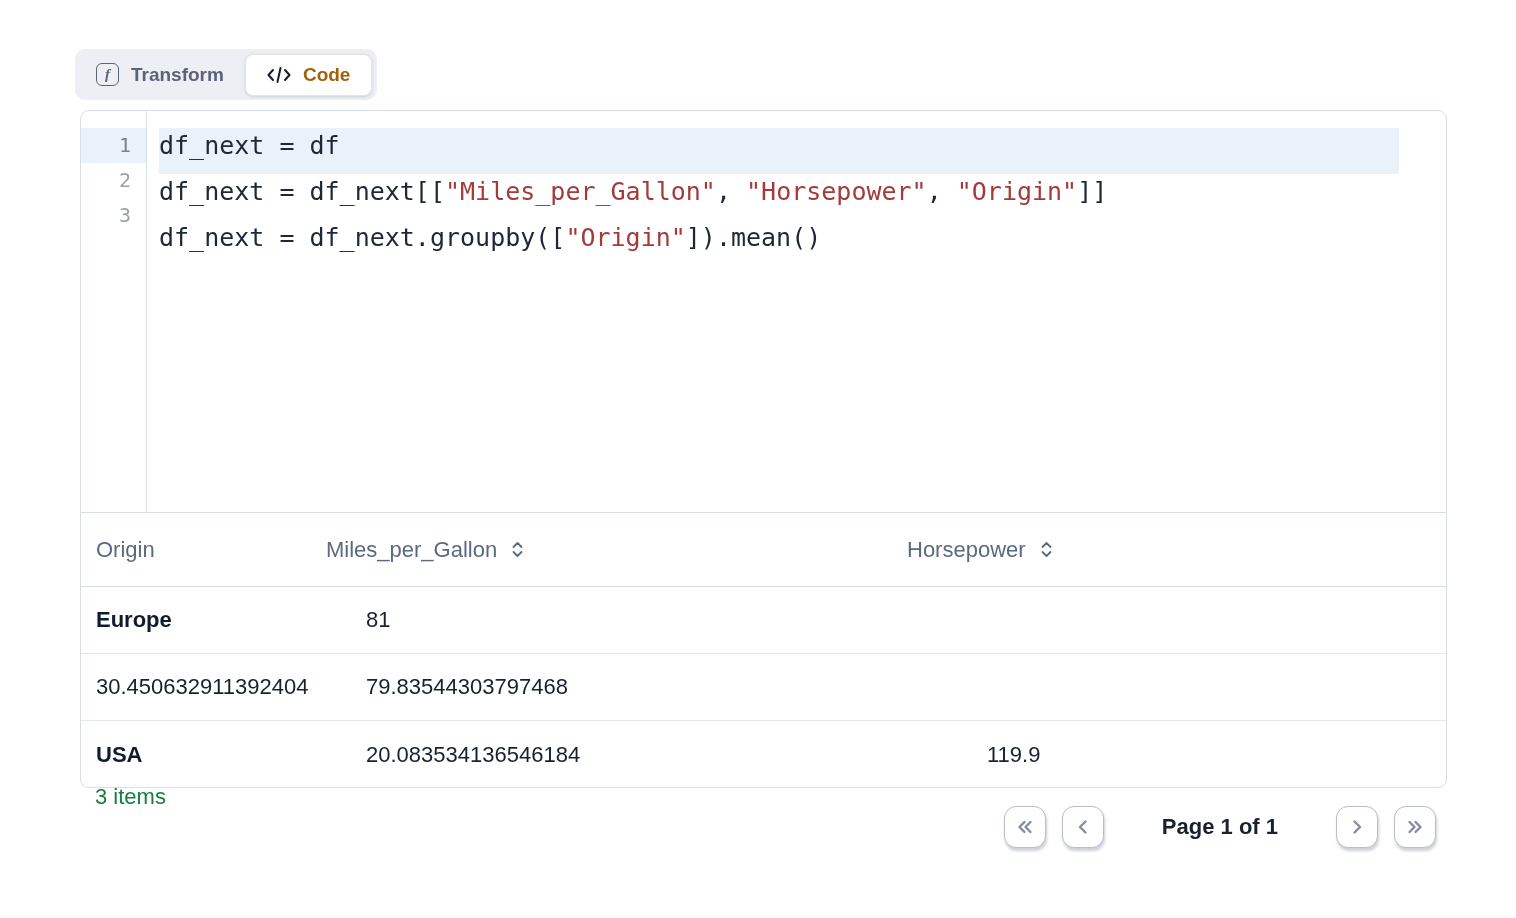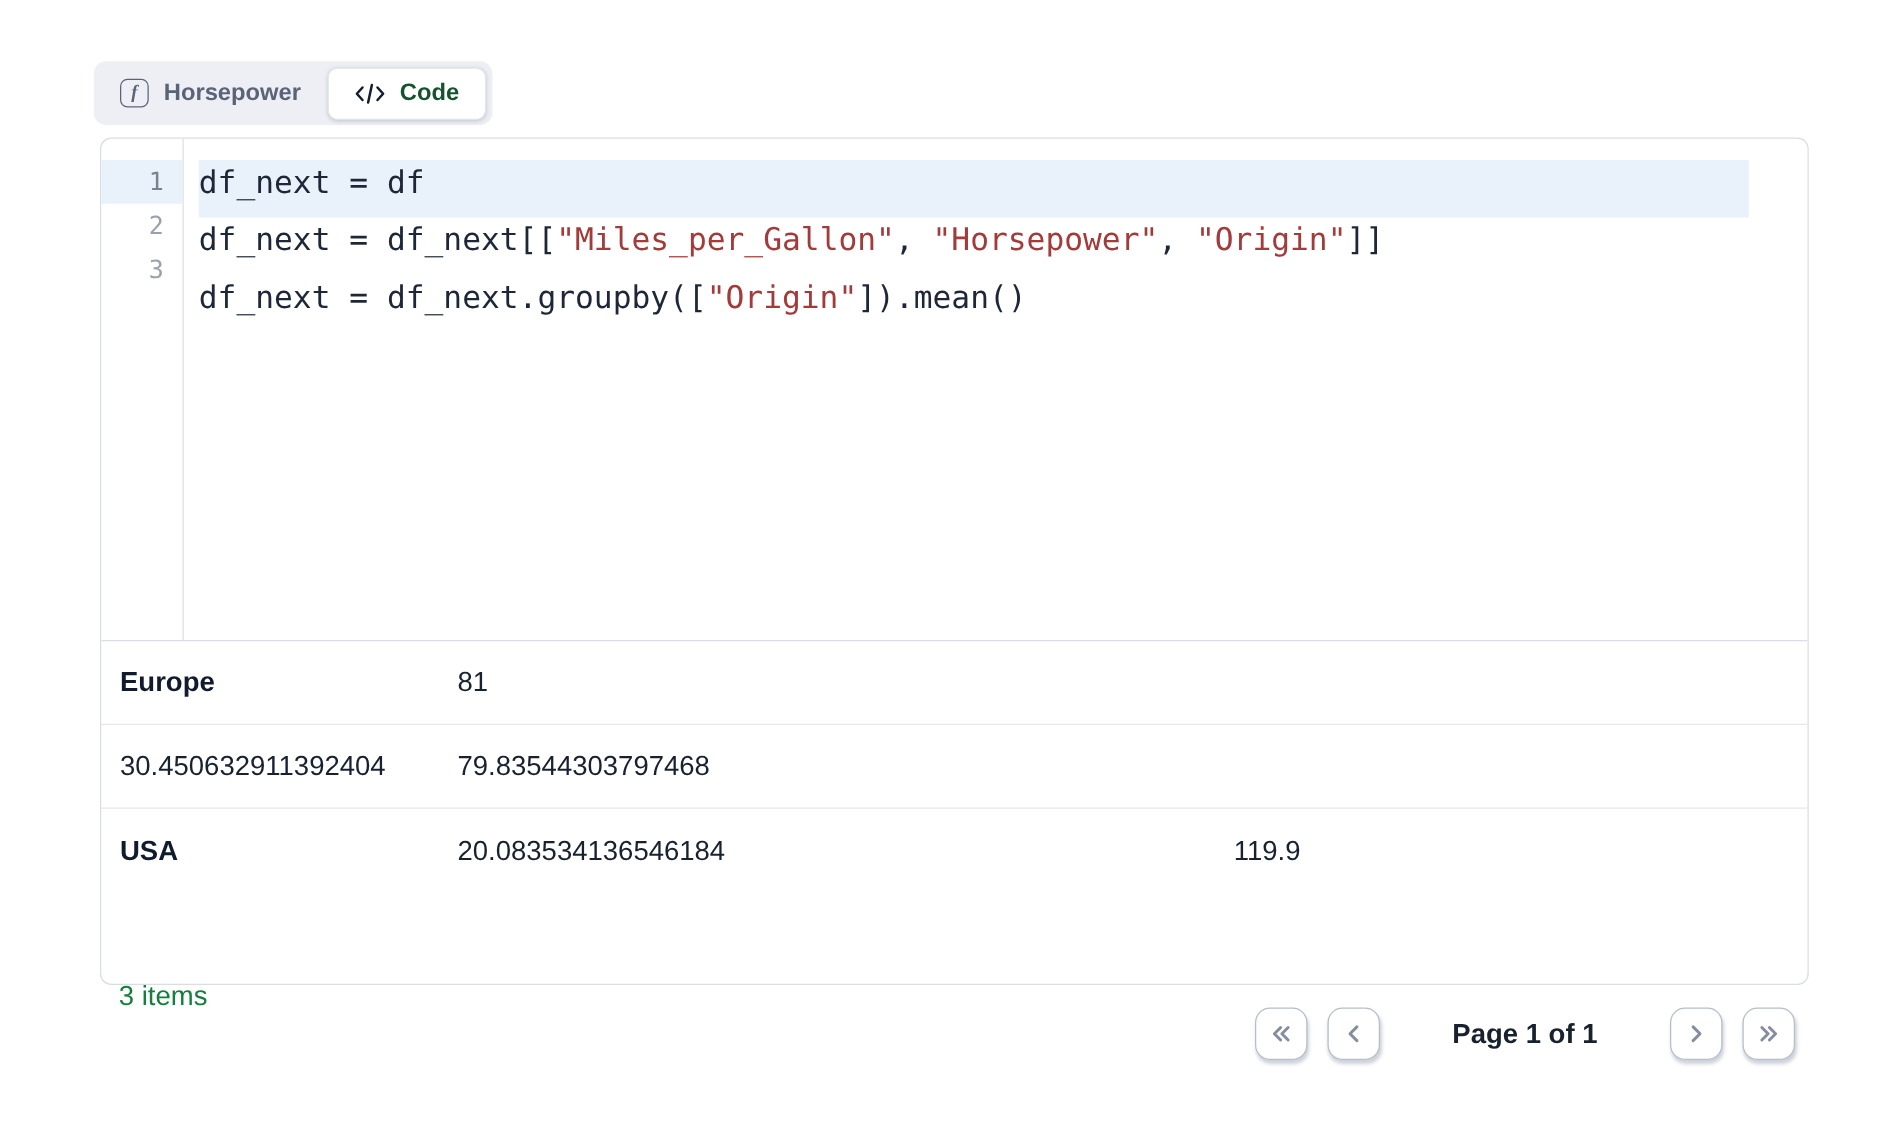--- a/index.html
+++ b/index.html
@@ -5,21 +5,21 @@
   * { margin:0; padding:0; box-sizing:border-box; }
   html,body { background:#ffffff; }
   body { width:1516px; height:918px; font-family:"Liberation Sans", sans-serif; }
   .stage { position:relative; width:1516px; height:918px; overflow:hidden; }
 
   
   .tabbar { position:absolute; left:75px; top:49px; height:51px; background:#edeff4;
             border-radius:10px; display:flex; align-items:center; padding:0 5px; }
   .tab { display:flex; align-items:center; gap:12px; font-size:19px; font-weight:600; cursor:default; }
   .tab-transform { color:#5a6478; padding:0 21px 0 16px; }
-  .tab-code { background:#ffffff; color:#14532d; border:1px solid #e2e4ea; border-radius:8px;
+  .tab-code { background:#ffffff; color:#a16207; border:1px solid #e2e4ea; border-radius:8px;
               height:42px; padding:0 21px; box-shadow:0 1px 3px rgba(60,70,90,0.18); }
   .fn-icon { width:23px; height:23px; border:1.8px solid #5a6478; border-radius:6px;
              display:flex; align-items:center; justify-content:center; }
   .fn-icon i { font-family:"Liberation Serif", serif; font-style:italic; font-weight:600;
                font-size:15px; color:#5a6478; line-height:1; }
 
   
   .panel { position:absolute; left:80px; top:110px; width:1367px; height:678px;
            border:1px solid #d9dde4; border-radius:9px; overflow:hidden; background:#fff; }
 
@@ -58,21 +58,21 @@
 </head>
 <body>
 
 <div class="stage">
 
   <div class="tabbar">
     <div class="tab tab-transform">
       <span class="fn-icon">
           <i>f</i>
         </span>
-      <span>Horsepower</span>
+      <span>Transform</span>
     </div>
     <div class="tab tab-code">
       <span>
         <svg width="24" height="18" viewBox="0 0 24 18" fill="none" stroke="#141d30" stroke-width="2" stroke-linecap="round" stroke-linejoin="round">
           <path d="M6 4 L1.5 9 L6 14"></path>
             <path d="M18 4 L22.5 9 L18 14"></path>
             <path d="M13.5 2 L10.5 16"></path>
         </svg>
       </span>
       <span>Code</span>
@@ -85,20 +85,43 @@
           <div class="ln active">1</div>
           <div class="ln">2</div>
           <div class="ln">3</div>
         </div>
       <div class="code-area">
           <div class="cl active"><span class="tok-code">df_next = df</span></div>
           <div class="cl"><span class="tok-code">df_next = df_next[[</span><span class="tok-str">"Miles_per_Gallon"</span><span class="tok-code">, </span><span class="tok-str">"Horsepower"</span><span class="tok-code">, </span><span class="tok-str">"Origin"</span><span class="tok-code">]]</span></div>
           <div class="cl"><span class="tok-code">df_next = df_next.groupby([</span><span class="tok-str">"Origin"</span><span class="tok-code">]).mean()</span></div>
         </div>
     </div>
+    <div class="thead">
+        <div class="th">
+          <span>Origin</span>
+        </div>
+        <div class="th">
+          <span>Miles_per_Gallon</span>
+          <span class="sort-icon">
+            <svg width="15" height="19" viewBox="0 0 15 19" fill="none" stroke="#5a6a80" stroke-width="1.8" stroke-linecap="round" stroke-linejoin="round">
+              <path d="M3.5 7 L7.5 3 L11.5 7"></path>
+              <path d="M3.5 12 L7.5 16 L11.5 12"></path>
+            </svg>
+          </span>
+        </div>
+        <div class="th">
+          <span>Horsepower</span>
+          <span class="sort-icon">
+            <svg width="15" height="19" viewBox="0 0 15 19" fill="none" stroke="#5a6a80" stroke-width="1.8" stroke-linecap="round" stroke-linejoin="round">
+              <path d="M3.5 7 L7.5 3 L11.5 7"></path>
+              <path d="M3.5 12 L7.5 16 L11.5 12"></path>
+            </svg>
+          </span>
+        </div>
+      </div>
     <div>
         <div class="trow">
           <div class="td td-origin">Europe</div>
           <div class="td">81</div>
         </div>
         <div class="trow">
           <div class="td">30.450632911392404</div>
           <div class="td">79.83544303797468</div>
         </div>
         <div class="trow">

